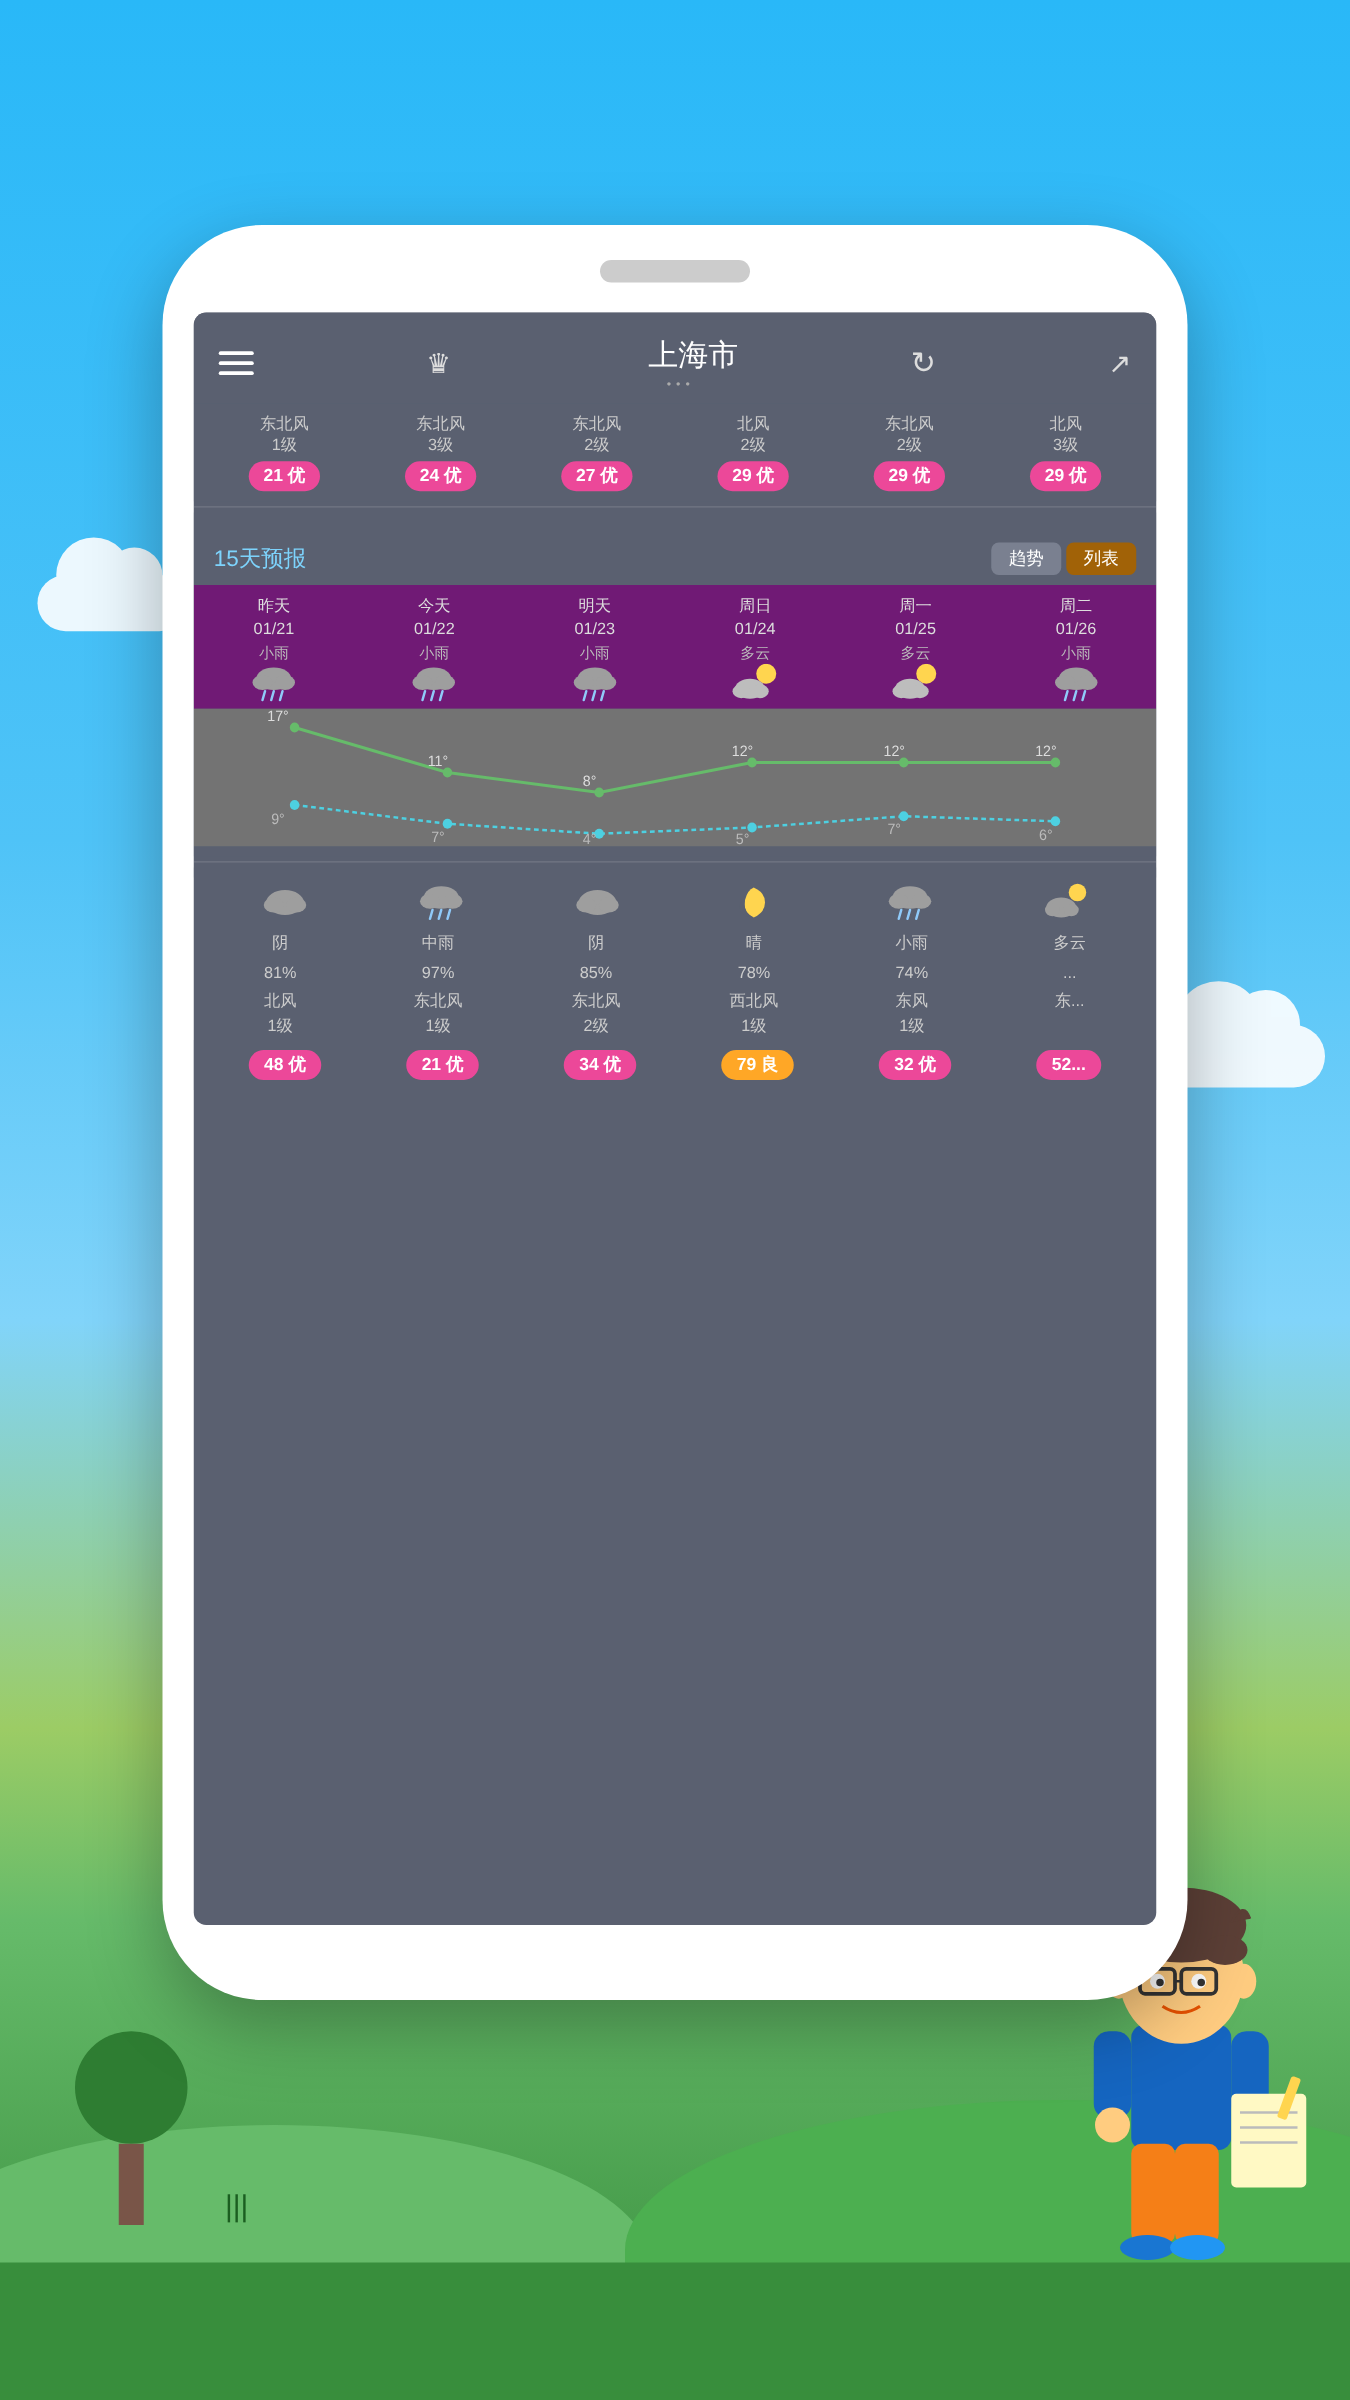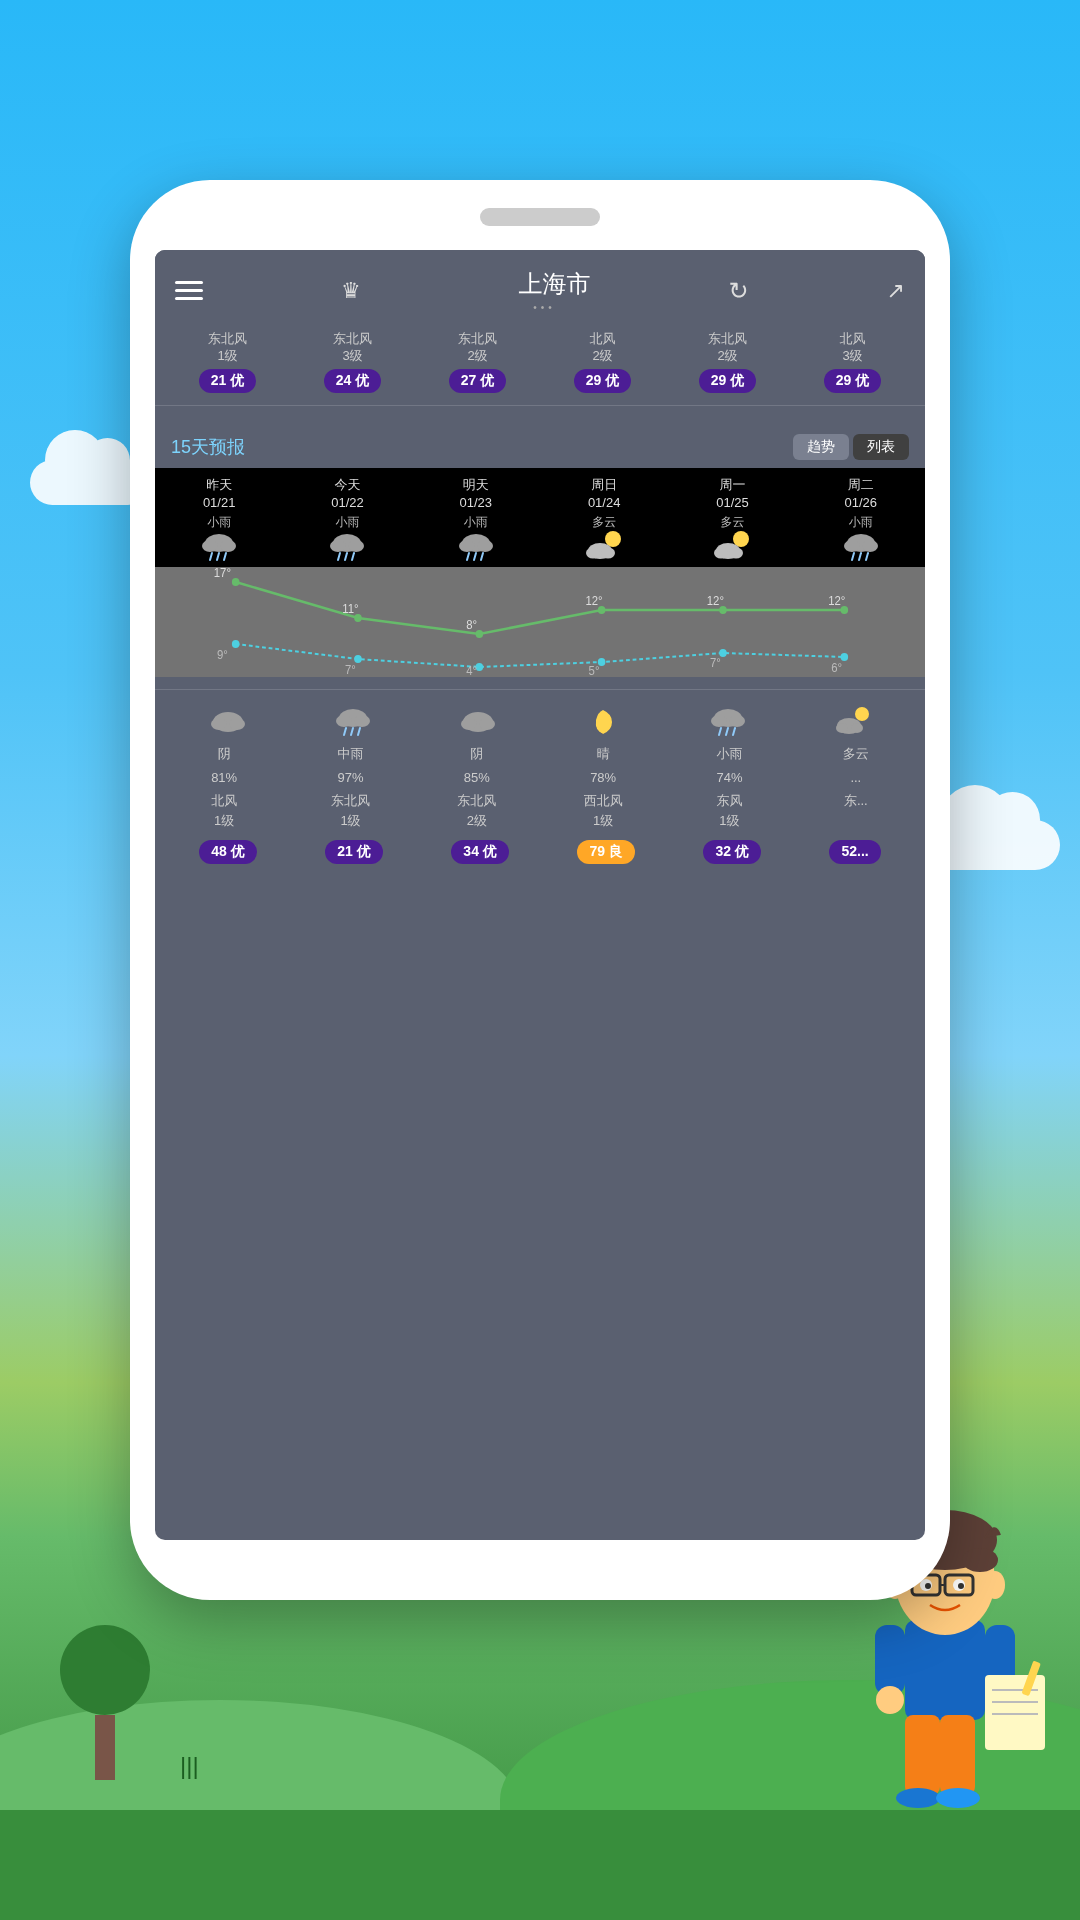--- a/index.html
+++ b/index.html
@@ -154,21 +154,21 @@
       line-height: 1.3;
     }
     .aqi-badge {
       background: #4caf50;
       color: white;
       border-radius: 20px;
       padding: 3px 12px;
       font-size: 14px;
       font-weight: bold;
     }
-    .aqi-badge.good { background: #4c1d95; }
+    .aqi-badge.good { background: #ec4899; }
     .aqi-badge.moderate { background: #ffa726; }
 
     
     .divider {
       height: 1px;
       background: rgba(255,255,255,0.15);
       margin: 4px 0;
     }
 
     
@@ -189,29 +189,29 @@
     }
     .forecast-tab {
       background: #7a8090;
       color: white;
       border-radius: 6px;
       padding: 4px 14px;
       font-size: 14px;
       cursor: pointer;
     }
     .forecast-tab.active {
-      background: #404040;
+      background: #a16207;
     }
 
     
     .forecast-days {
       display: flex;
       justify-content: space-around;
       padding: 8px 0 4px;
-      background: #000000;
+      background: #701a75;
     }
     .forecast-day {
       display: flex;
       flex-direction: column;
       align-items: center;
       flex: 1;
     }
     .day-label {
       color: #ddd;
       font-size: 13px;

